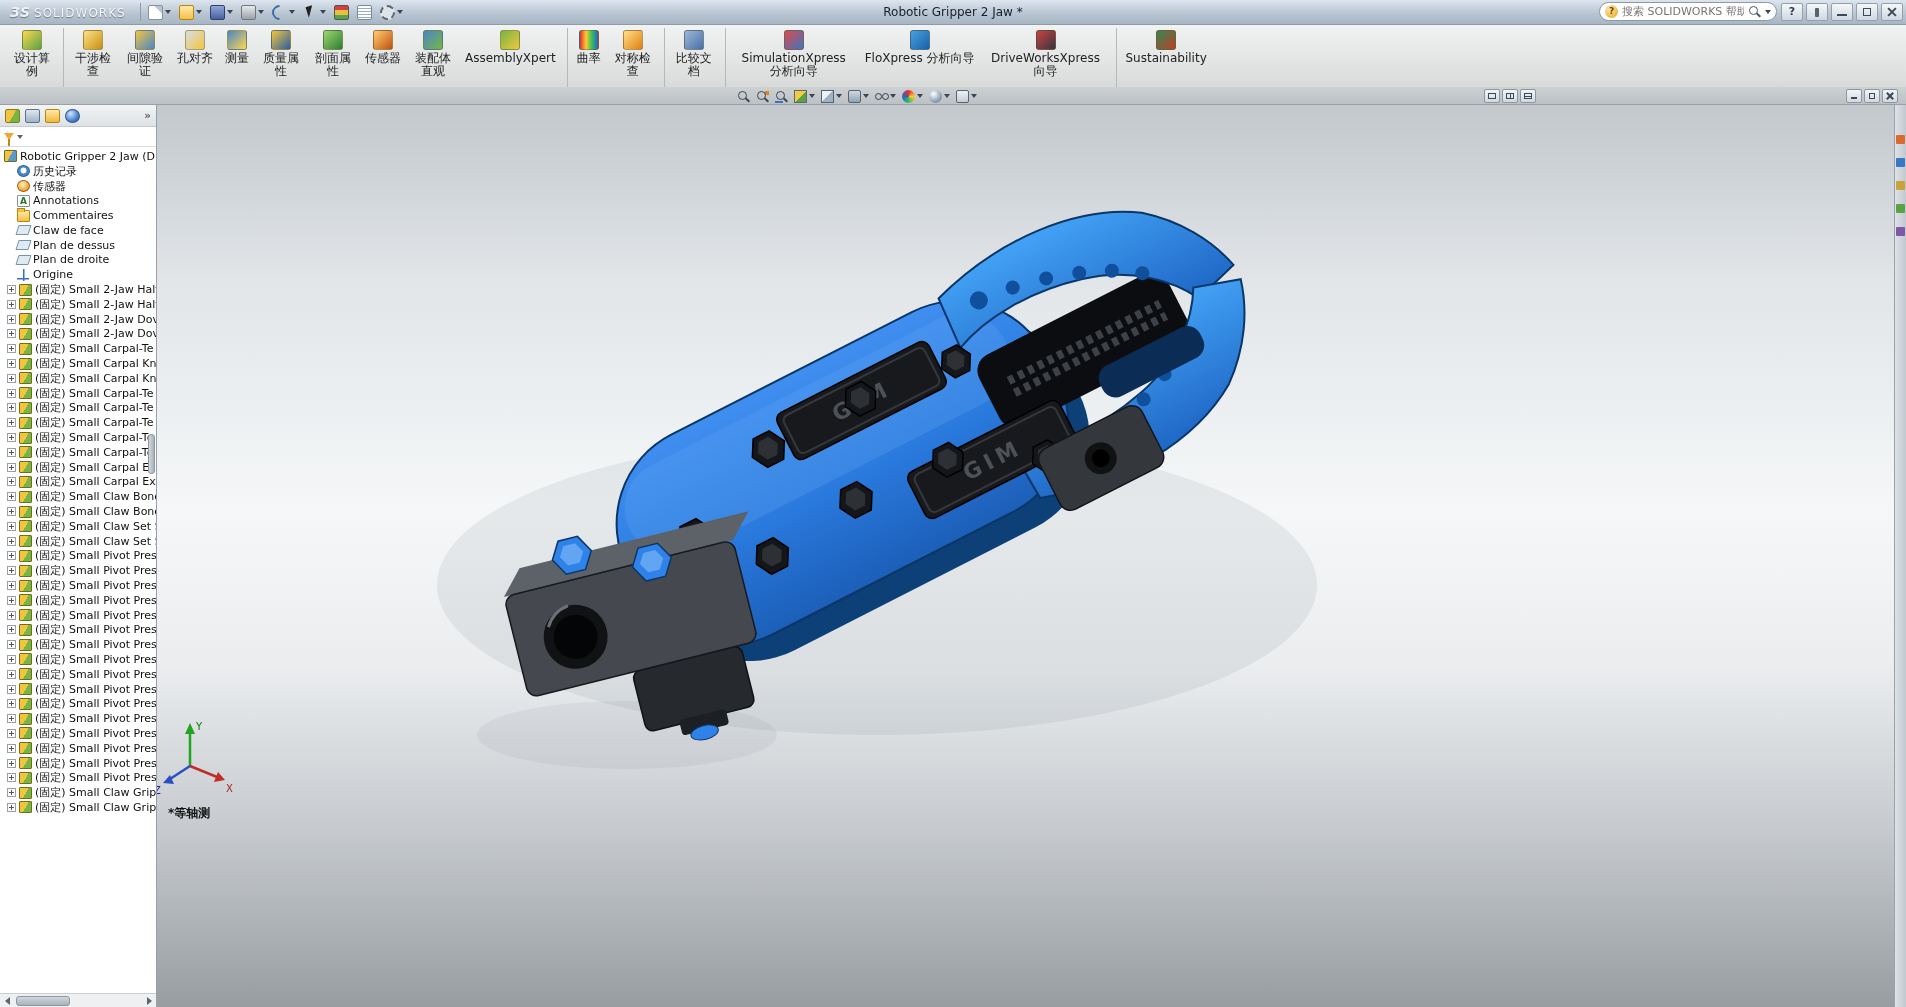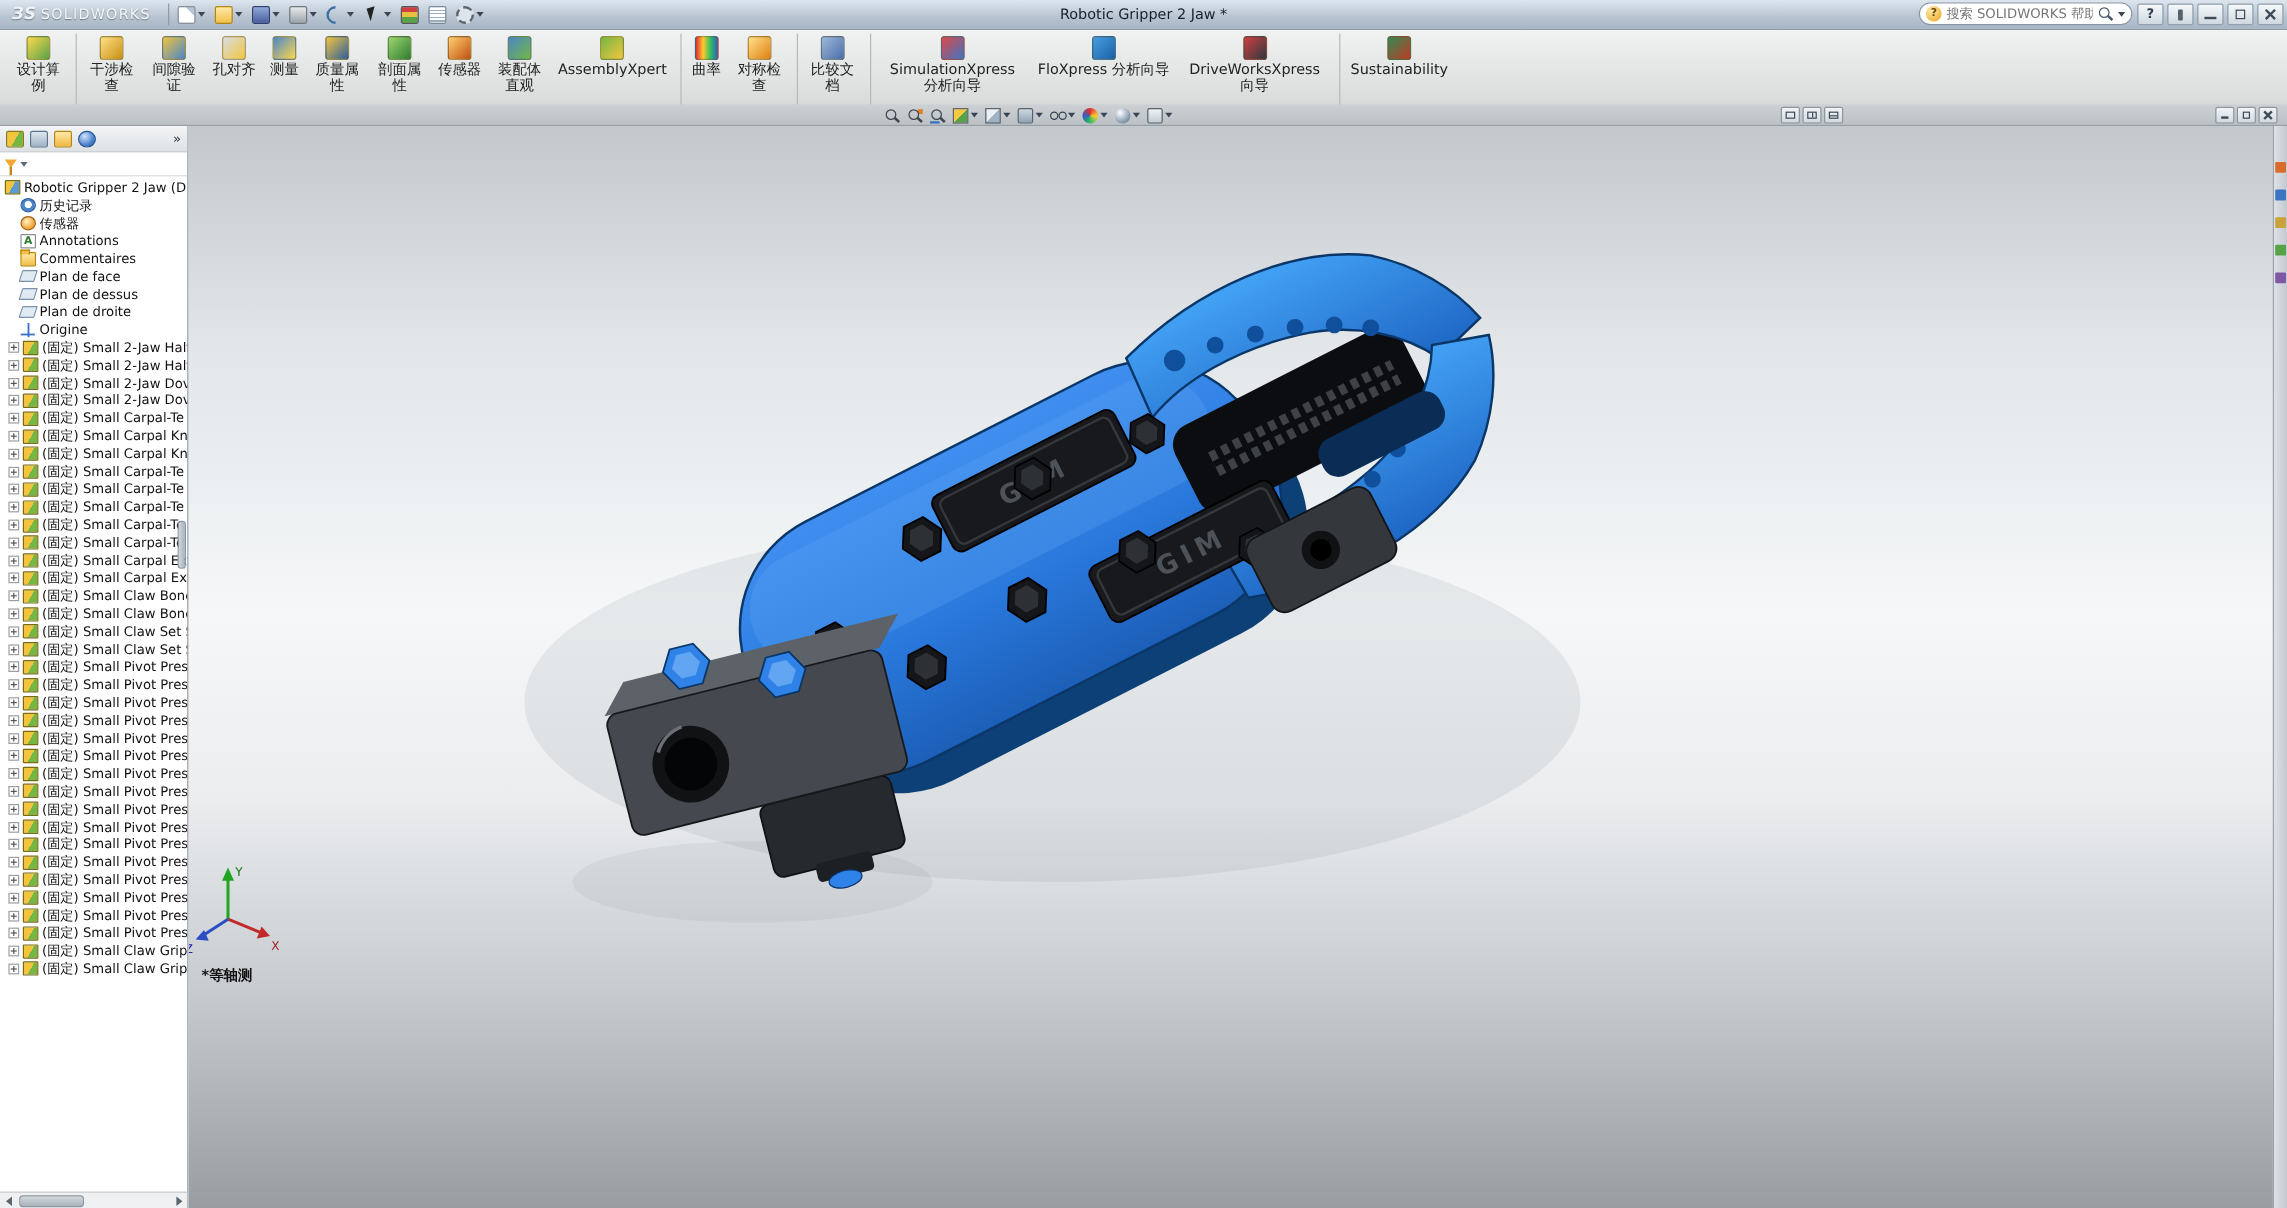--- a/index.html
+++ b/index.html
@@ -405,21 +405,21 @@
         <span class="tlabel">Annotations</span>
       </div>
         <div class="tree-row" data-kind="node" title="Commentaires">
 
         <span class="ticon" data-icon="folder"></span>
         <span class="tlabel">Commentaires</span>
       </div>
         <div class="tree-row" data-kind="node" title="Plan de face">
 
         <span class="ticon" data-icon="plane"></span>
-        <span class="tlabel">Plan de face</span>
+        <span class="tlabel">Claw de face</span>
       </div>
         <div class="tree-row" data-kind="node" title="Plan de dessus">
 
         <span class="ticon" data-icon="plane"></span>
         <span class="tlabel">Plan de dessus</span>
       </div>
         <div class="tree-row" data-kind="node" title="Plan de droite">
 
         <span class="ticon" data-icon="plane"></span>
         <span class="tlabel">Plan de droite</span>

